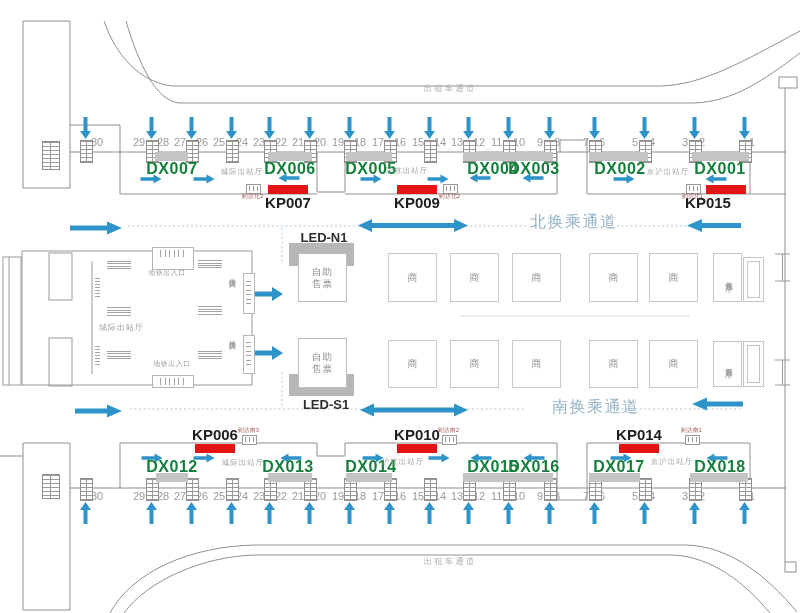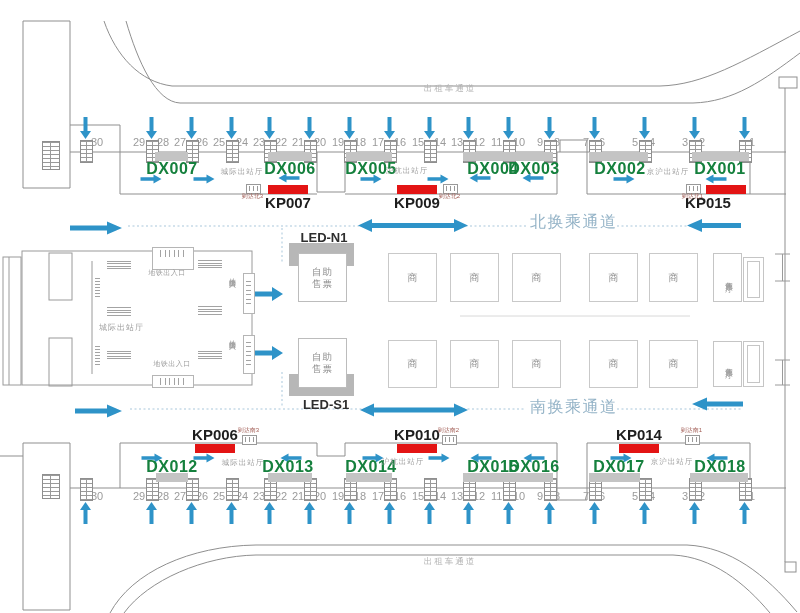--- a/index.html
+++ b/index.html
@@ -133,21 +133,21 @@
       <polygon points="122,411 107,404.5 107,408.5 75,408.5 75,413.5 107,413.5 107,417.5" fill="#2e93c8"></polygon>
       <polygon points="360,410 374,403.5 374,407.5 454,407.5 454,403.5 468,410 454,416.5 454,412.5 374,412.5 374,416.5" fill="#2e93c8"></polygon>
       <polygon points="692,404 707,397.5 707,401.5 743,401.5 743,406.5 707,406.5 707,410.5" fill="#2e93c8"></polygon>
       <polygon points="283,294 272,287 272,291.5 255,291.5 255,296.5 272,296.5 272,301" fill="#2e93c8"></polygon>
       <polygon points="283,353 272,346 272,350.5 255,350.5 255,355.5 272,355.5 272,360" fill="#2e93c8"></polygon>
     </svg>
 
   <div class="corridor" style="left:450px;top:83px">出租车通道</div>
   <div class="corridor" style="left:450px;top:556px">出租车通道</div>
   <div class="transfer" style="left:530px;top:212px">北换乘通道</div>
-  <div class="transfer" style="left:530px;top:397px">南换乘通道</div>
+  <div class="transfer" style="left:552px;top:397px">南换乘通道</div>
 
   <div class="ledbar" style="left:289px;top:243px;width:65px;height:10px"></div>
   <div class="ledarm" style="left:289px;top:253px;width:9px;height:13px"></div>
   <div class="ledarm" style="left:345px;top:253px;width:9px;height:13px"></div>
   <div class="ledlabel" style="left:324px;top:230px">LED-N1</div>
   <div class="ledbar" style="left:289px;top:386px;width:65px;height:10px"></div>
   <div class="ledarm" style="left:289px;top:374px;width:9px;height:12px"></div>
   <div class="ledarm" style="left:345px;top:374px;width:9px;height:12px"></div>
   <div class="ledlabel" style="left:326px;top:397px">LED-S1</div>
 

